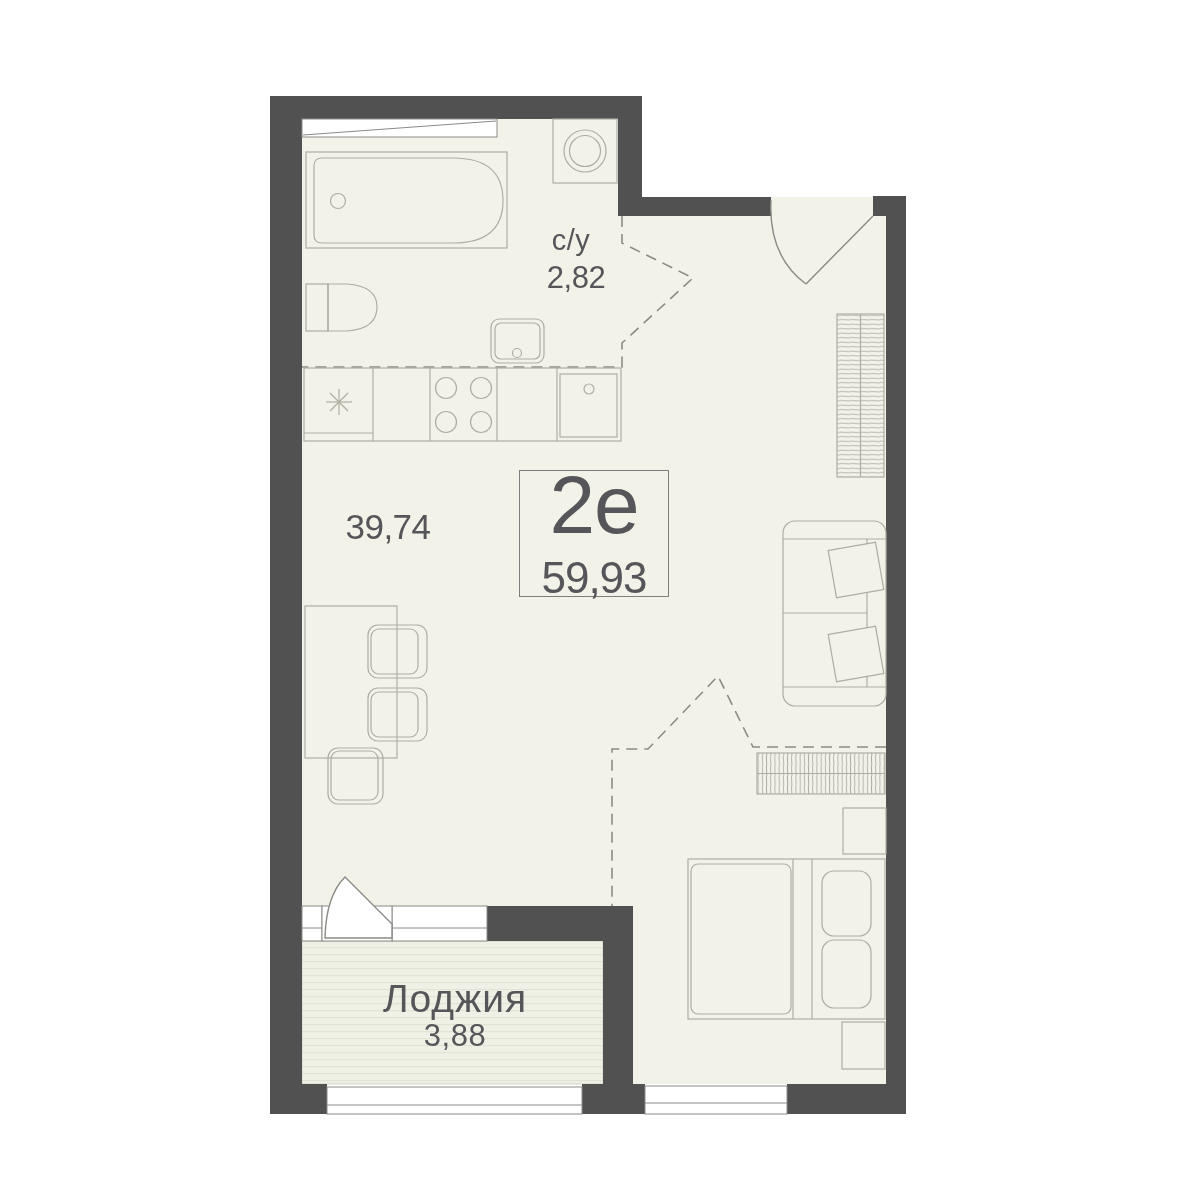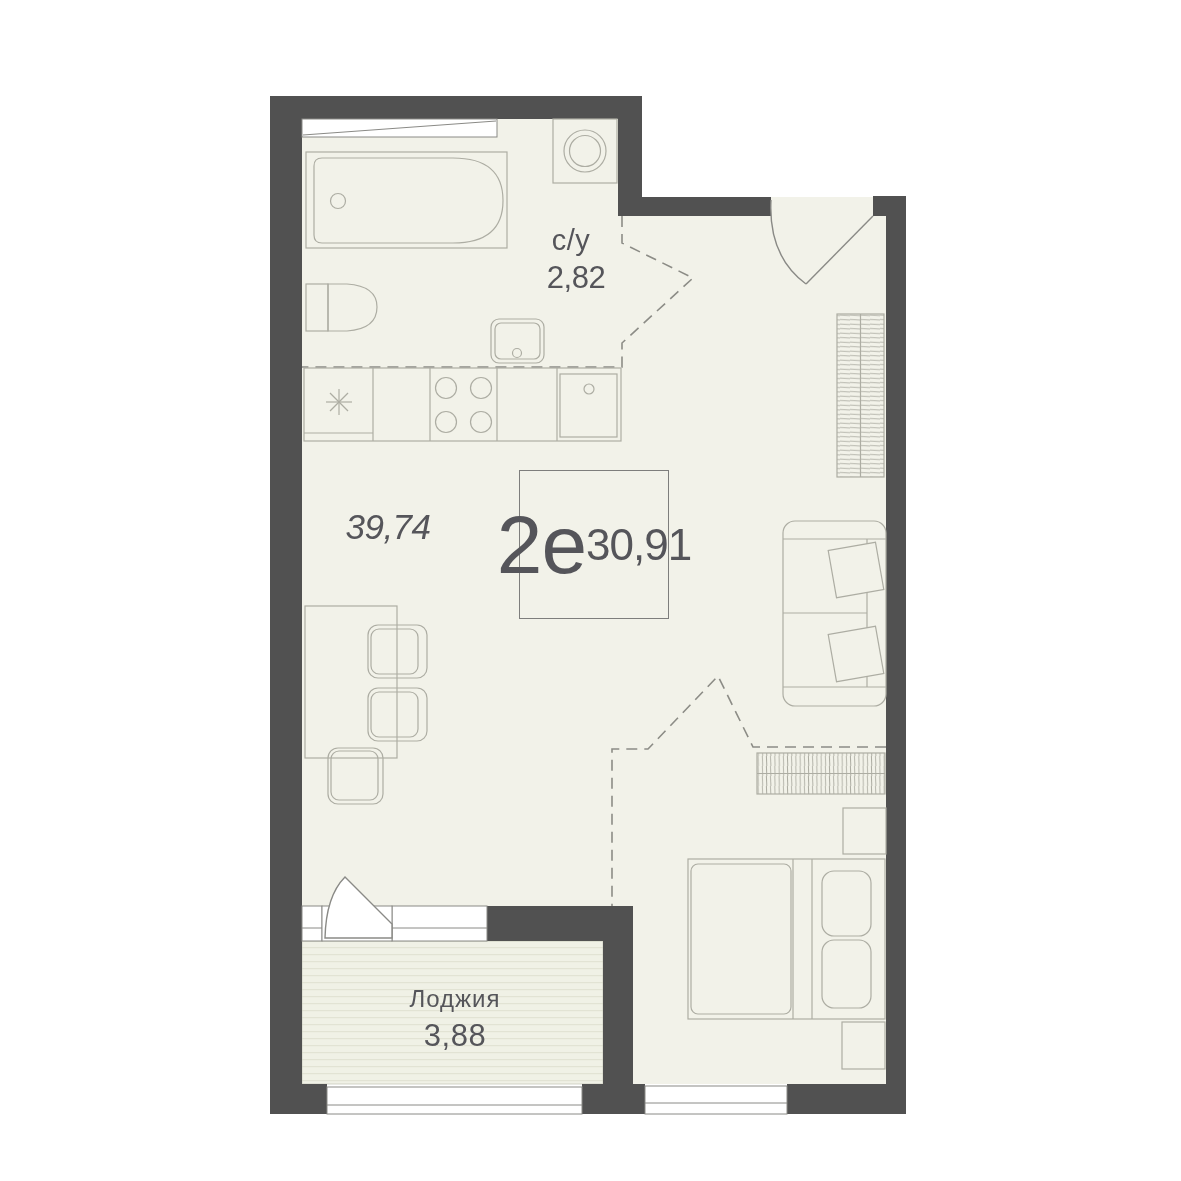--- a/index.html
+++ b/index.html
@@ -12,25 +12,25 @@
   .winline{stroke:var(--frame,#8a8a86);stroke-width:1;fill:none;}
   .fl{stroke:var(--line,#adada3);stroke-width:1.2;fill:none;}
   .flf{stroke:var(--line,#adada3);stroke-width:1.2;fill:var(--floor,#f2f2e9);}
   .dash{stroke:var(--dashed,#8c8c86);stroke-width:1.6;fill:none;stroke-dasharray:11 7;}
   .door{stroke:var(--frame,#85858a);stroke-width:1.4;fill:none;}
   .doorleaf{stroke:var(--frame,#85858a);stroke-width:1.4;fill:#ffffff;}
   .hatch{stroke:var(--line,#b3b3a9);stroke-width:0.9;}
   .lbl{position:absolute;color:var(--text,#55555a);white-space:nowrap;transform:translate(-50%,-50%);}
   .lbl-room{font-size:29px;letter-spacing:0.5px;}
   .lbl-area{font-size:31px;letter-spacing:-0.5px;}
-  .lbl-living{font-size:35px;letter-spacing:-0.5px;font-style:italic;}
-  .lbl-loggia{font-size:24px;letter-spacing:1px;}
+  .lbl-living{font-size:35px;letter-spacing:-0.5px;}
+  .lbl-loggia{font-size:39px;letter-spacing:1px;}
   .lbl-loggia-area{font-size:31px;letter-spacing:0.5px;}
-  #unit-box{position:absolute;left:519px;top:454px;width:150px;height:149px;
-    border:1.5px solid #7e7e7c;box-sizing:border-box;display:flex;flex-direction:row;
+  #unit-box{position:absolute;left:519px;top:454px;width:150px;height:127px;
+    border:1.5px solid #7e7e7c;box-sizing:border-box;display:flex;flex-direction:column;
     align-items:center;justify-content:center;color:var(--text,#55555a);}
   #unit-type{font-size:82px;line-height:0.92;font-weight:500;letter-spacing:-1px;}
   #unit-divider{width:98px;height:1.5px;background:#9b9b93;margin:7px 0 6px 0;}
   #unit-area{font-size:44px;line-height:1;font-weight:500;letter-spacing:-1px;}
 </style>
 </head>
 <body>
 
 <div id="plan">
 <svg width="1181" height="1181" viewBox="0 0 1181 1181">
@@ -210,15 +210,15 @@
 
   <div class="lbl lbl-room" style="left:571px;top:224px;">с/у</div>
   <div class="lbl lbl-area" style="left:576px;top:262px;">2,82</div>
   <div class="lbl lbl-living" style="left:388px;top:511px;">39,74</div>
   <div class="lbl lbl-loggia" style="left:455px;top:983px;">Лоджия</div>
   <div class="lbl lbl-loggia-area" style="left:455px;top:1020px;">3,88</div>
 
   <div id="unit-box">
     <div id="unit-type">2е</div>
     <div id="unit-divider"></div>
-    <div id="unit-area">30,91</div>
+    <div id="unit-area">59,93</div>
   </div>
 </div>
 
 </body></html>

